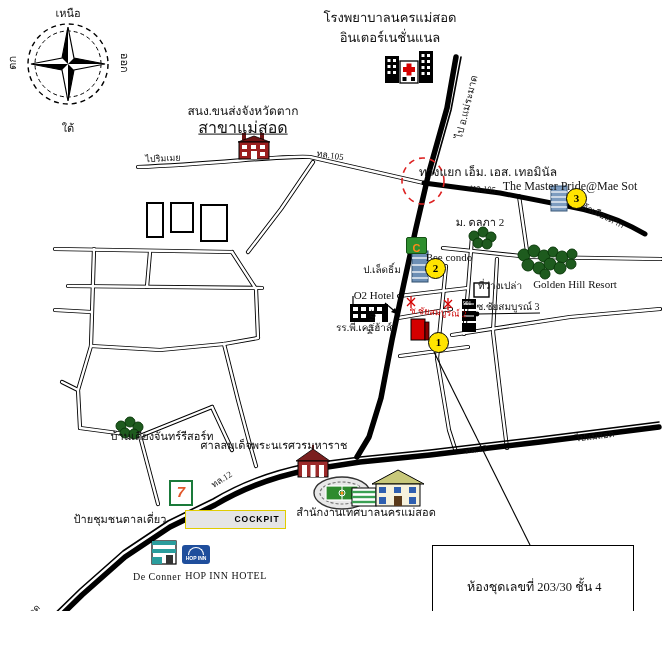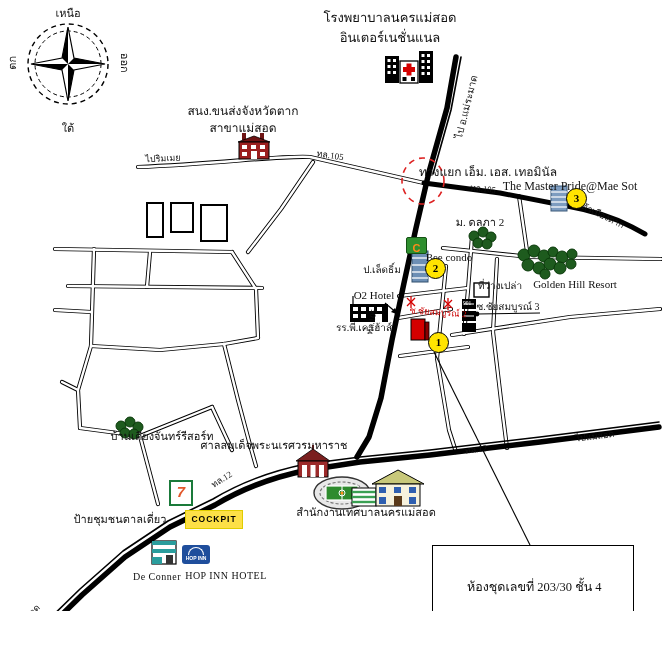--- a/index.html
+++ b/index.html
@@ -5,23 +5,23 @@
   html,body{margin:0;padding:0;background:#ffffff;}
   #map{position:relative;width:662px;height:611px;background:#ffffff;overflow:hidden;
        font-family:"Liberation Serif",serif;}
   svg{position:absolute;left:0;top:0;}
   .lbl{position:absolute;color:#111;white-space:nowrap;line-height:1.05;
        font-family:"Liberation Serif",serif;}
   .ctr{transform:translate(-50%,-50%);text-align:center;}
   .badge{position:absolute;width:19px;height:19px;border-radius:50%;
          background:#ffe400;border:1.4px solid #000;text-align:center;
          font-size:11px;font-weight:bold;line-height:18px;color:#000;}
-  .cockpit{position:absolute;background:#fde047;border:1px solid #e0cc00;color:#000;
+  .cockpit{position:absolute;background:#e5e5e5;border:1px solid #e0cc00;color:#000;
            font-family:"Liberation Sans",sans-serif;font-weight:bold;
-           text-align:center;letter-spacing:1px;}
+           text-align:center;letter-spacing:1px;padding-left:43px;}
   .legend{position:absolute;left:432px;top:545px;width:200px;height:92px;
           background:#fff;border:1.4px solid #000;}
   .legend .tline{position:absolute;left:34px;font-size:12.5px;color:#111;white-space:nowrap;}
   .seven{position:absolute;left:169px;top:480px;width:20px;height:22px;background:#fff;
          border:2px solid #1a7a3a;text-align:center;}
   .seven .s7{font-family:"Liberation Sans",sans-serif;font-weight:bold;font-style:italic;
          font-size:15px;line-height:20px;color:#e2572a;}
   .hopinn{position:absolute;left:182px;top:545px;width:28px;height:19px;background:#1f4e9c;
           border-radius:3px;text-align:center;}
   .hopinn .arch{display:block;margin:2px auto 0;width:14px;height:7px;
@@ -311,21 +311,21 @@
   <div class="lbl" style="left:330px;top:156px;font-size:9px;transform:translate(-50%,-50%) rotate(8deg);">ทล.105</div>
   <div class="lbl" style="left:483px;top:189px;font-size:8.5px;transform:translate(-50%,-50%) rotate(6deg);">ทล.105</div>
   <div class="lbl" style="left:598px;top:214px;font-size:9px;transform:translate(-50%,-50%) rotate(26deg);">ไปตัวเมืองตาก</div>
   <div class="lbl" style="left:372px;top:322px;font-size:8.5px;transform:translate(-50%,-50%) rotate(-79deg);">ทล.105</div>
   <div class="lbl" style="left:222px;top:480px;font-size:9px;transform:translate(-50%,-50%) rotate(-33deg);">ทล.12</div>
   <div class="lbl" style="left:476px;top:450px;font-size:9px;transform:translate(-50%,-50%) rotate(-7deg);">ทล.12</div>
   <div class="lbl" style="left:595px;top:437px;font-size:9px;transform:translate(-50%,-50%) rotate(-7deg);">ไปแม่สอด</div>
   <div class="lbl" style="left:25px;top:620px;font-size:9px;transform:translate(-50%,-50%) rotate(-44deg);">ไปแม่สอด</div>
 
   <div class="lbl ctr" style="left:243px;top:111px;font-size:12px;">สนง.ขนส่งจังหวัดตาก</div>
-  <div class="lbl ctr" style="left:243px;top:128px;font-size:12px;">สาขาแม่สอด</div>
+  <div class="lbl ctr" style="left:243px;top:128px;font-size:16px;text-decoration:underline;">สาขาแม่สอด</div>
   <div class="lbl ctr" style="left:488px;top:172px;font-size:12px;">ทางแยก เอ็ม. เอส. เทอมินัล</div>
   <div class="lbl ctr" style="left:570px;top:186px;font-size:12px;">The Master Pride@Mae Sot</div>
   <div class="lbl ctr" style="left:480px;top:223px;font-size:11px;">ม. ดลภา 2</div>
   <div class="lbl ctr" style="left:449px;top:258px;font-size:11px;">Bee condo</div>
   <div class="lbl ctr" style="left:382px;top:270px;font-size:10px;text-align:right;">ป.เล็ดธิ์ม</div>
   <div class="lbl ctr" style="left:575px;top:285px;font-size:11px;">Golden Hill Resort</div>
   <div class="lbl ctr" style="left:500px;top:286px;font-size:10px;">ที่ว่างเปล่า</div>
   <div class="lbl ctr" style="left:508px;top:307px;font-size:10px;">ซ.ชัยสมบูรณ์ 3</div>
   <div class="lbl" style="left:463px;top:301px;font-size:5.5px;color:#fff;">901</div>
   <div class="lbl ctr" style="left:374px;top:296px;font-size:11px;">O2 Hotel</div>

